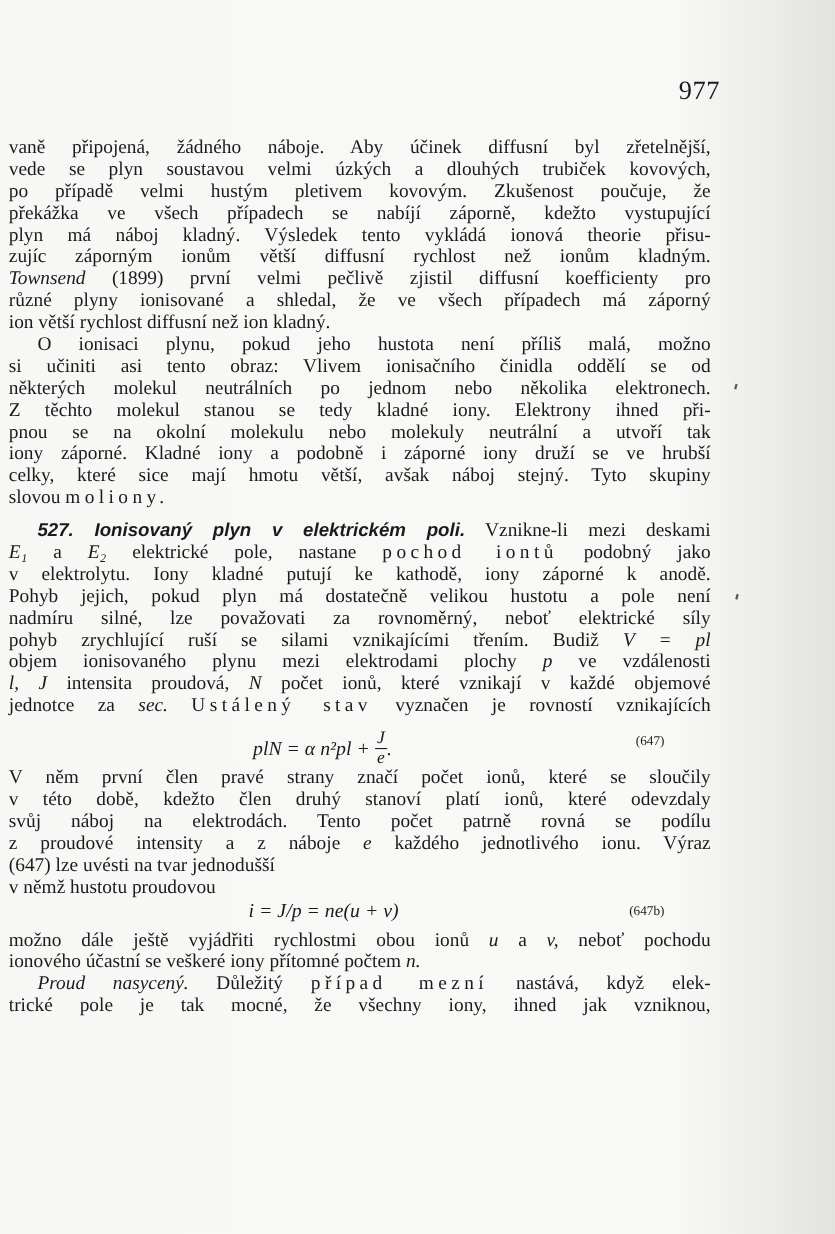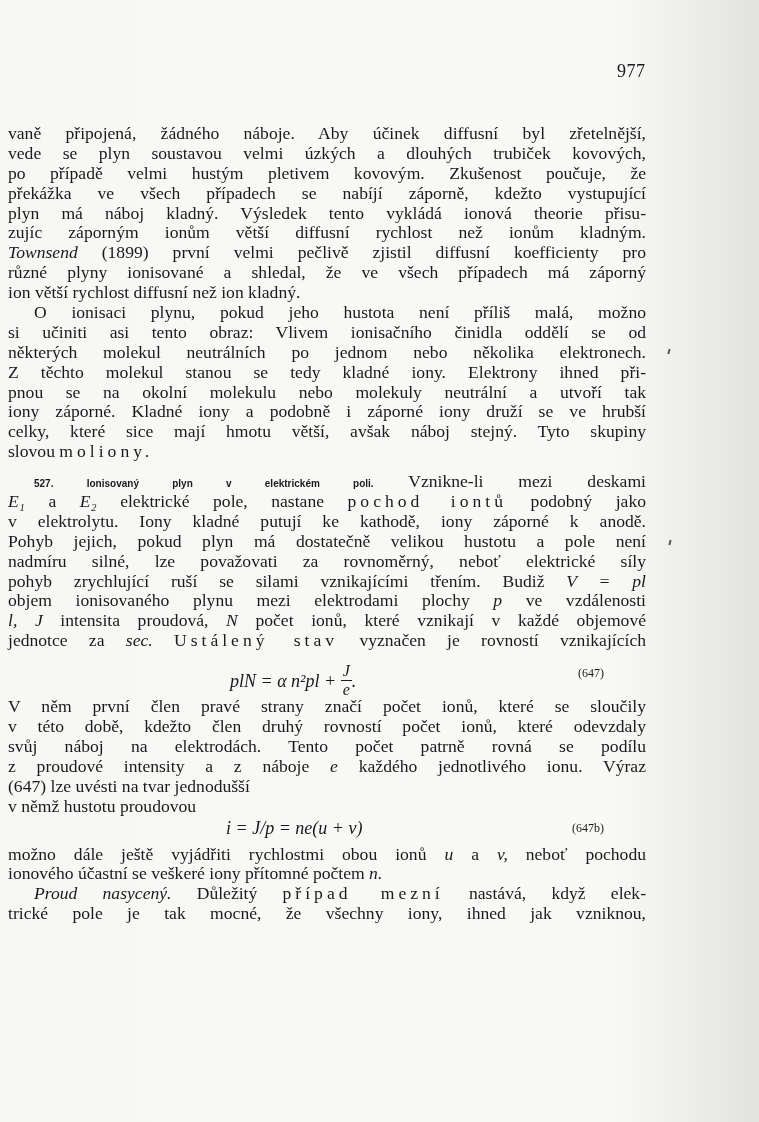--- a/index.html
+++ b/index.html
@@ -4,40 +4,40 @@
 <style>
   html, body { margin: 0; padding: 0; }
   body {
     width: 759px; height: 1122px; overflow: hidden;
     background: linear-gradient(to right, #f7f7f5 0%, #f9f9f7 80%, #ececea 92%, #e2e2e0 100%);
     position: relative;
     font-family: "Liberation Serif", "DejaVu Serif", serif;
     color: #1a1a1a;
   }
   .page-number {
-    position: absolute; left: 617px; top: 61px;
-    font-size: 18px; letter-spacing: 0.5px;
+    position: absolute; left: 617px; top: 70px;
+    font-size: 24px; letter-spacing: 0.5px;
   }
   .text-block {
     position: absolute; left: 8px; top: 124px; width: 638px;
     font-size: 17.6px; line-height: 19.9px;
   }
   .line { white-space: nowrap; display: block; text-align: justify; text-align-last: justify; height: 19.9px; }
   .line.last { text-align-last: left; }
   .indent { padding-left: 26px; }
   .spacer { height: 10px; }
   .eq {
     position: relative; height: 46px;
   }
   .eq .formula { position: absolute; font-style: italic; font-size: 18px; top: 13px; }
   .eq .num { position: absolute; right: 42px; top: 13px; font-size: 12px; }
   .frac { display: inline-block; vertical-align: middle; text-align: center; position: relative; top: -2px; }
   .frac .n { display: block; font-size: 16px; line-height: 18px; border-bottom: 1px solid #1a1a1a; padding: 0 2px; }
   .frac .d { display: block; font-size: 16px; line-height: 18px; }
-  .heading-bold { font-family: "Liberation Sans", "DejaVu Sans", sans-serif; font-weight: bold; font-size: 10px; }
+  .heading-bold { font-family: "Liberation Sans", "DejaVu Sans", sans-serif; font-weight: bold; font-size: 17px; font-style: italic; }
   .spaced { letter-spacing: 4px; }
   i { font-style: italic; }
   .speck { position: absolute; width: 2px; height: 5px; background: #555; transform: rotate(15deg); }
 </style>
 </head>
 <body>
 
 <div class="page-number">977</div>
 
 <div class="text-block">
@@ -70,21 +70,21 @@
   <span class="line"><span>objem ionisovaného plynu mezi elektrodami plochy</span> <i>p</i> <span>ve vzdálenosti</span></span>
   <span class="line"><i>l,</i> <i>J</i> <span>intensita proudová,</span> <i>N</i> <span>počet ionů, které vznikají v každé objemové</span></span>
   <span class="line"><span>jednotce za</span> <i>sec.</i> <span class="spaced">Ustálený stav</span> <span>vyznačen je rovností vznikajících</span></span>
 
   <div class="eq">
     <span class="formula" style="left:222px;"><span>plN = α n²pl +</span> <span class="frac"><span class="n">J</span><span class="d">e</span></span><span>.</span></span>
     <span class="num">(647)</span>
   </div>
 
   <span class="line">V něm první člen pravé strany značí počet ionů, které se sloučily</span>
-  <span class="line">v této době, kdežto člen druhý rovností počet ionů, které odevzdaly</span>
+  <span class="line">v této době, kdežto člen druhý stanoví platí ionů, které odevzdaly</span>
   <span class="line">svůj náboj na elektrodách. Tento počet patrně rovná se podílu</span>
   <span class="line"><span>z proudové intensity a z náboje</span> <i>e</i> <span>každého jednotlivého ionu. Výraz</span></span>
   <span class="line last">(647) lze uvésti na tvar jednodušší</span>
 
 
   <span class="line last">v němž hustotu proudovou</span>
 
   <div class="eq" style="height:28px;">
     <span class="formula" style="left:218px; top:2px;">i = J/p = ne(u + v)</span>
     <span class="num" style="top:2px;">(647b)</span>

